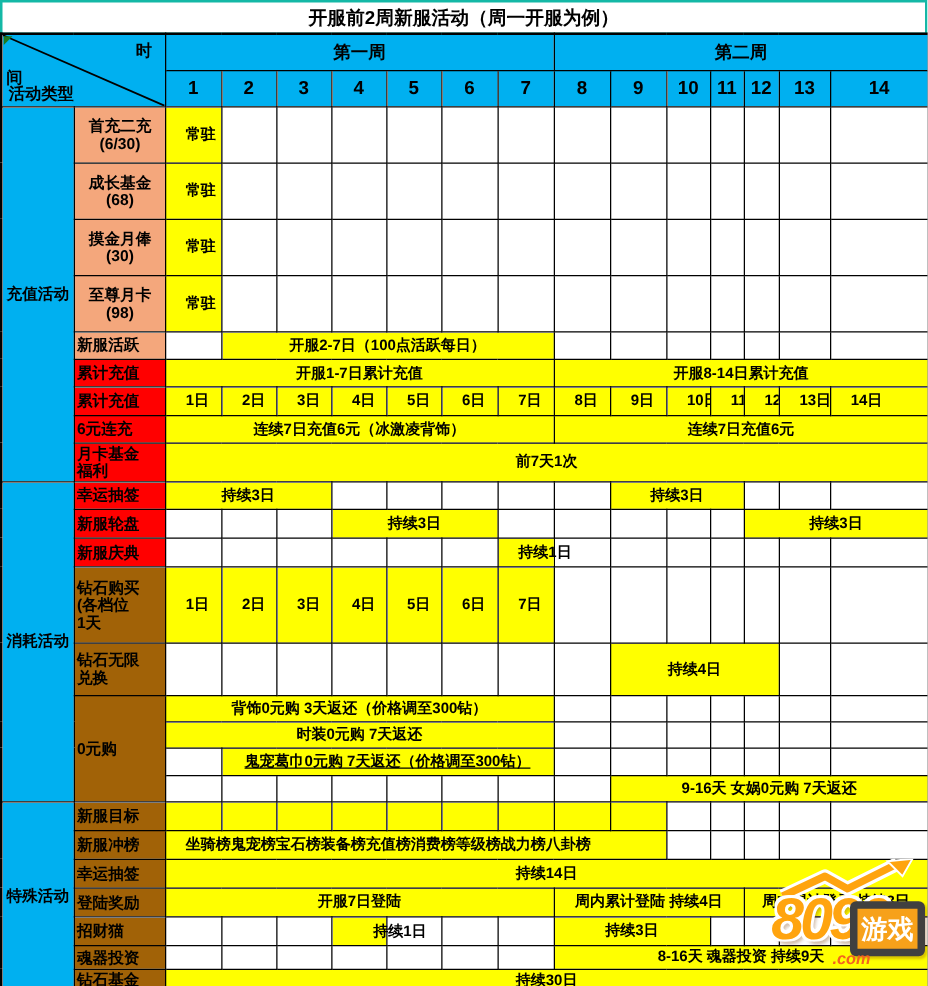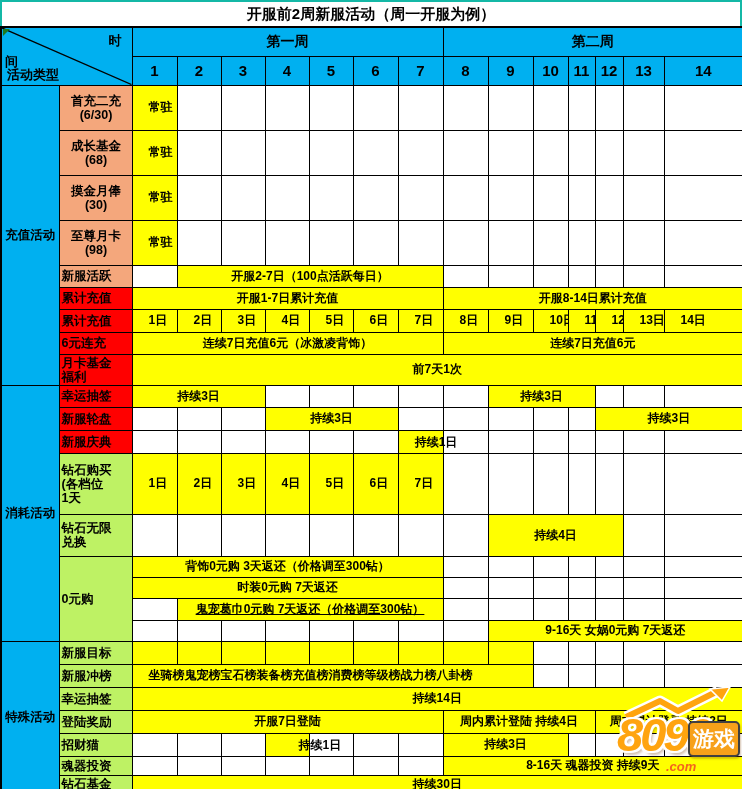--- a/index.html
+++ b/index.html
@@ -21,36 +21,36 @@
   .t-shi{right:10px;top:6px;}
   .t-jian{left:3px;top:27px;}
   .t-type{left:5px;bottom:4px;margin-top:12px;}
   .corner-mark{position:absolute;left:1px;top:1px;width:0;height:0;
         border-top:7px solid #1f7a1f;border-right:7px solid transparent;}
   .grp{background:#00B0F0;font-weight:bold;font-size:12.5px;text-align:center;
        padding:0 1px;margin-left:12px;}
   .lbl{font-weight:bold;font-size:12.5px;text-align:left;padding:1px 1px 1px 2px;
        line-height:1.12;white-space:pre-line;}
   .lbl.c{text-align:center;}
-  .ls{background:#F4A77C;} .lr{background:#FF0000;} .lg{background:#bef264;}
+  .ls{background:#F4A77C;} .lr{background:#FF0000;} .lg{background:#a16207;}
   .y{background:#FFFF00;} .w{background:#FFFFFF;}
   .bar{font-size:12px;font-weight:bold;text-align:center;white-space:nowrap;}
   .bar.l{text-align:left;padding-left:16px;}
   td.ovf{overflow:visible;position:relative;z-index:3;}
   td.ovf .ot{position:absolute;top:50%;white-space:nowrap;font-size:12px;font-weight:bold;padding-left:31px;}
   td.ovf .oc{left:50%;transform:translate(-50%,-50%);}
   td.ovf .ol{left:2px;transform:translateY(-50%);}
   
   .wm{position:absolute;right:0;bottom:2px;width:168px;height:100px;pointer-events:none;}
   .wm-num{position:absolute;left:2px;top:20px;font-size:47px;font-weight:bold;
       font-style:italic;letter-spacing:-3px;color:#FFA40F;
       text-shadow:-2px -2px 0 #fff,2px -2px 0 #fff,-2px 2px 0 #fff,2px 2px 0 #fff,3px 4px 3px rgba(120,60,0,.35);margin-left:41px;}
   .wm-game{position:absolute;right:2px;top:34px;background:#F7A11A;color:#fff;
       font-size:21px;font-weight:bold;padding:2px 3px;border-radius:5px;
-      border:2px solid #404040;box-shadow:1px 2px 2px rgba(120,60,0,.3);}
+      border:6px solid #404040;box-shadow:1px 2px 2px rgba(120,60,0,.3);}
   .wm-com{position:absolute;left:92px;top:72px;color:#F4641E;font-size:13px;
       font-weight:bold;font-style:italic;}
   .wm svg{position:absolute;right:10px;top:0;}
 </style>
 </head>
 <body>
 
 <div class="sheet">
   <div class="title">开服前2周新服活动（周一开服为例）</div>
   <table>

